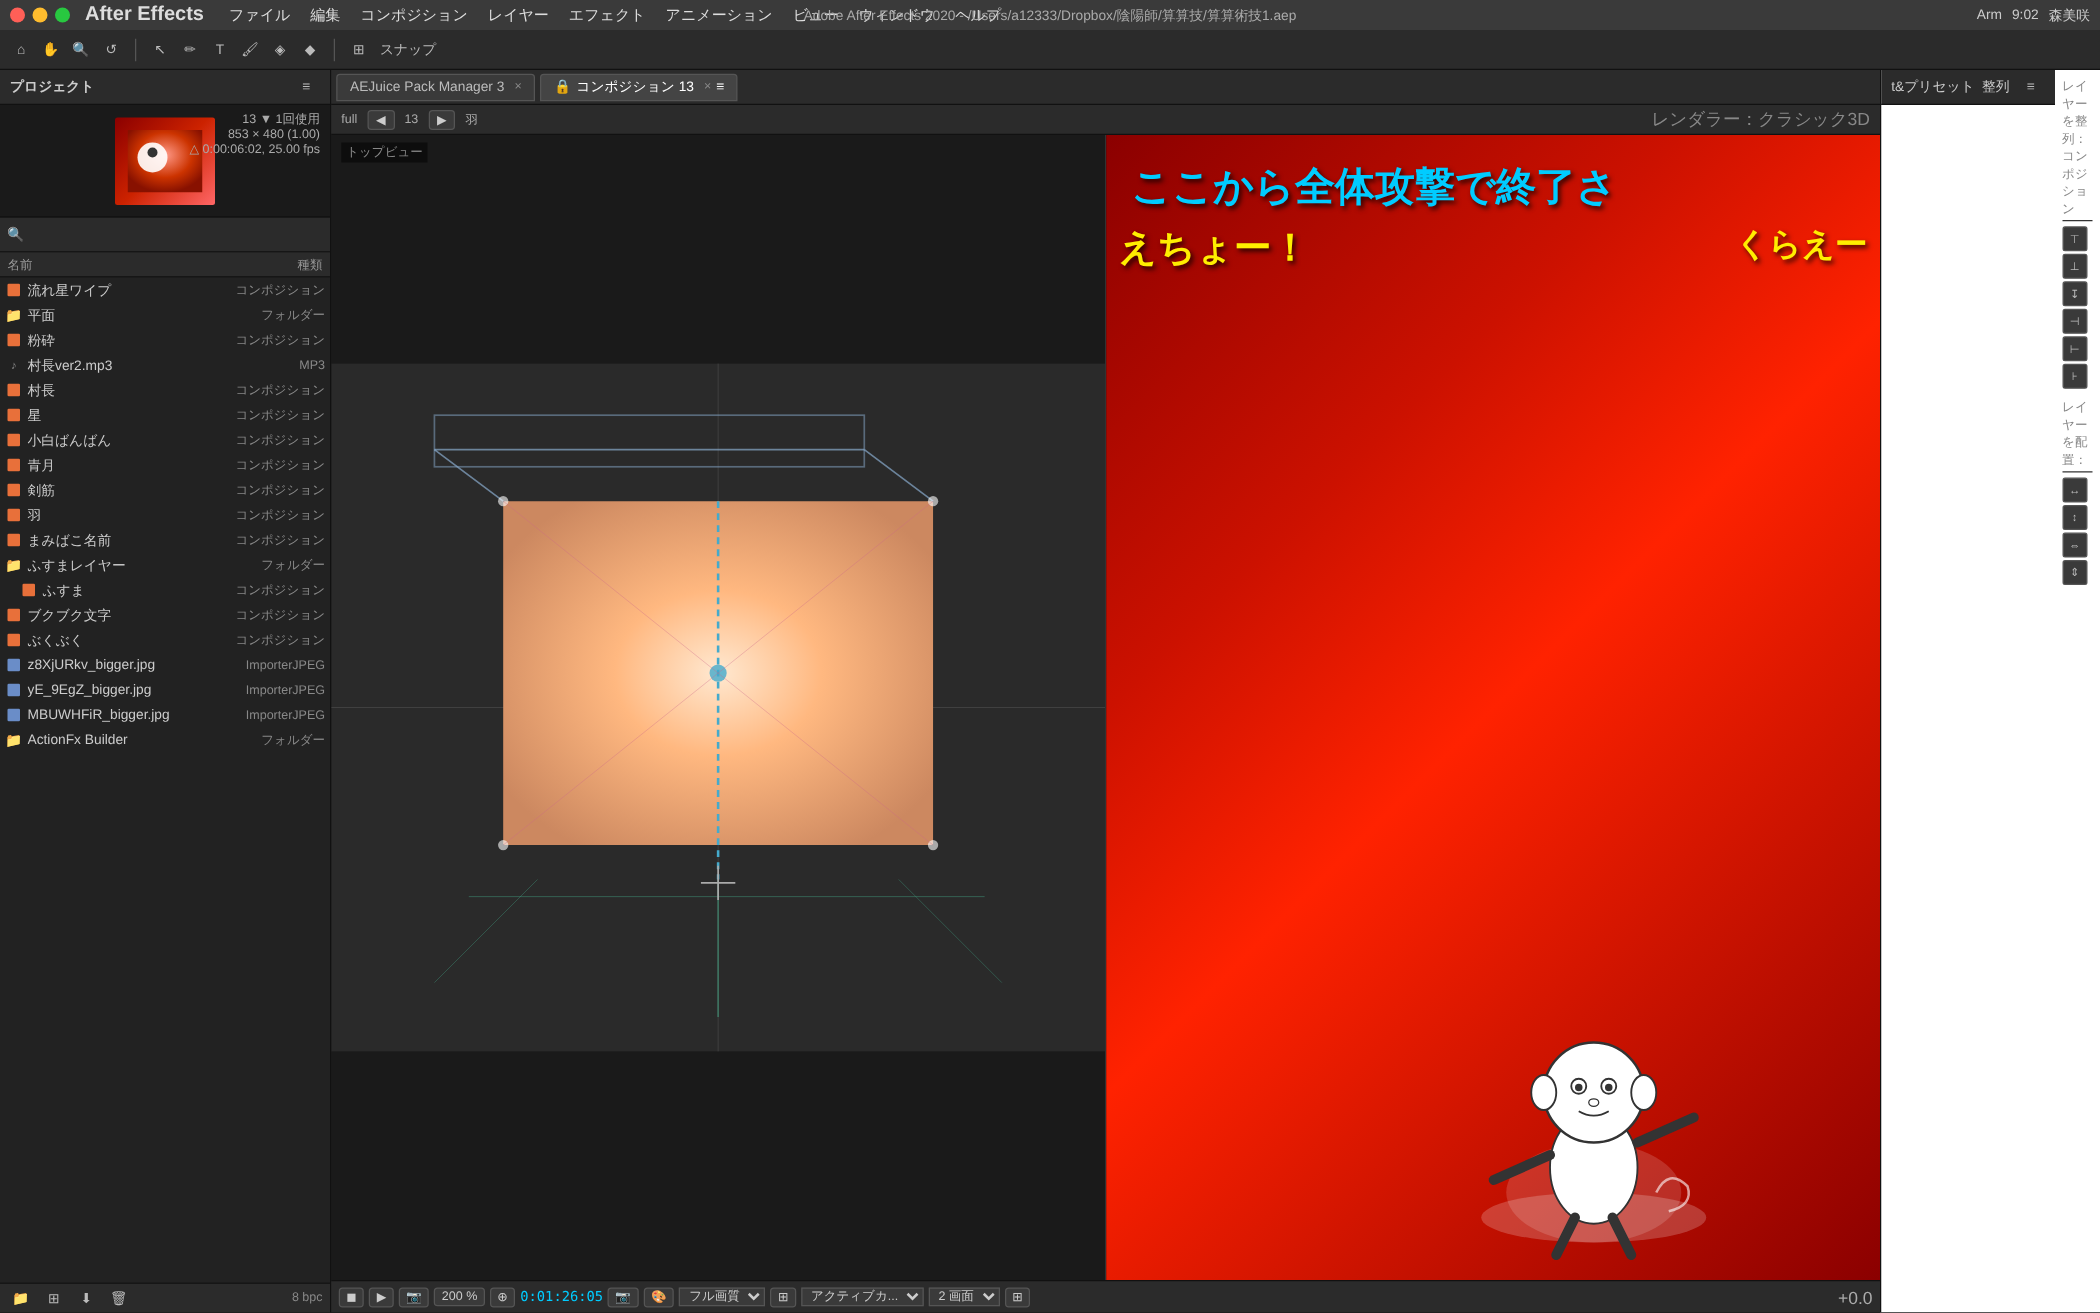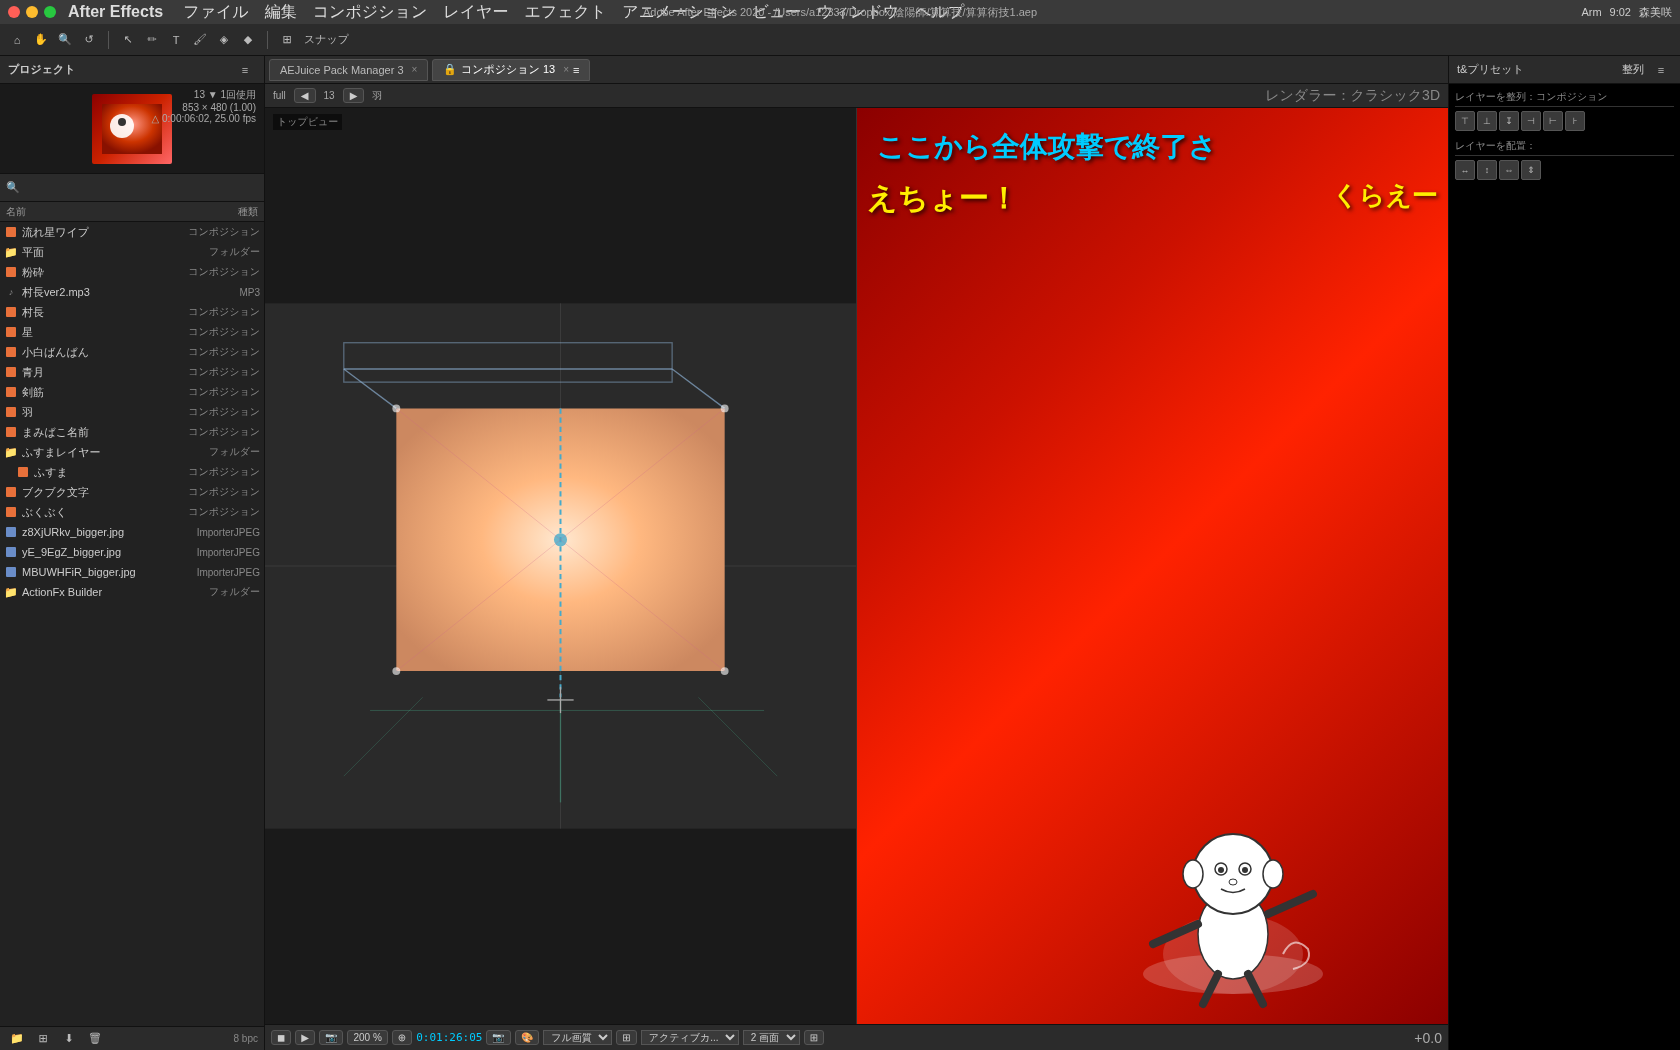--- a/index.html
+++ b/index.html
@@ -33,21 +33,21 @@
     .tl-green { background: #28c840; }
     #titlebar .app-name {
       font-size: 16px;
       font-weight: 600;
       color: #ddd;
       margin-right: 20px;
     }
     #titlebar .menu-items {
       display: flex;
       gap: 16px;
-      font-size: 16px;
+      font-size: 12px;
       color: #ddd;
     }
     #titlebar .title-center {
       position: absolute;
       left: 50%;
       transform: translateX(-50%);
       font-size: 11px;
       color: #aaa;
       white-space: nowrap;
     }
@@ -304,21 +304,21 @@
       width: 100%;
       height: 100%;
       background: linear-gradient(135deg, #8b0000 0%, #cc1100 30%, #ff2200 50%, #8b0000 100%);
       position: relative;
       overflow: hidden;
     }
     .camera-text {
       position: absolute;
       top: 20px;
       left: 20px;
-      font-size: 28px;
+      font-size: 32px;
       font-weight: 900;
       color: #00ccff;
       text-shadow: 2px 2px 4px rgba(0,0,0,0.8);
       white-space: nowrap;
     }
     .camera-text2 {
       position: absolute;
       top: 70px;
       left: 10px;
       font-size: 30px;
@@ -344,25 +344,25 @@
       align-items: center;
       padding: 0 6px;
       gap: 4px;
       font-size: 10px;
     }
     .vb-btn { background: #3a3a3a; border: 1px solid #555; border-radius: 3px; padding: 1px 5px; color: #ccc; cursor: pointer; font-size: 10px; }
     .vb-select { background: #3a3a3a; border: 1px solid #555; color: #ccc; font-size: 10px; padding: 0 3px; }
 
     
     #right-panel {
-      width: 232px;
-      background: #000000;
+      width: 176px;
+      background: #ffffff;
       border-left: 1px solid #111;
       display: flex;
-      flex-direction: column;
+      flex-direction: row;
       flex-shrink: 0;
     }
     #right-top {
       height: 28px;
       background: #2b2b2b;
       border-bottom: 1px solid #111;
       display: flex;
       align-items: center;
       padding: 0 8px;
       font-size: 11px;

